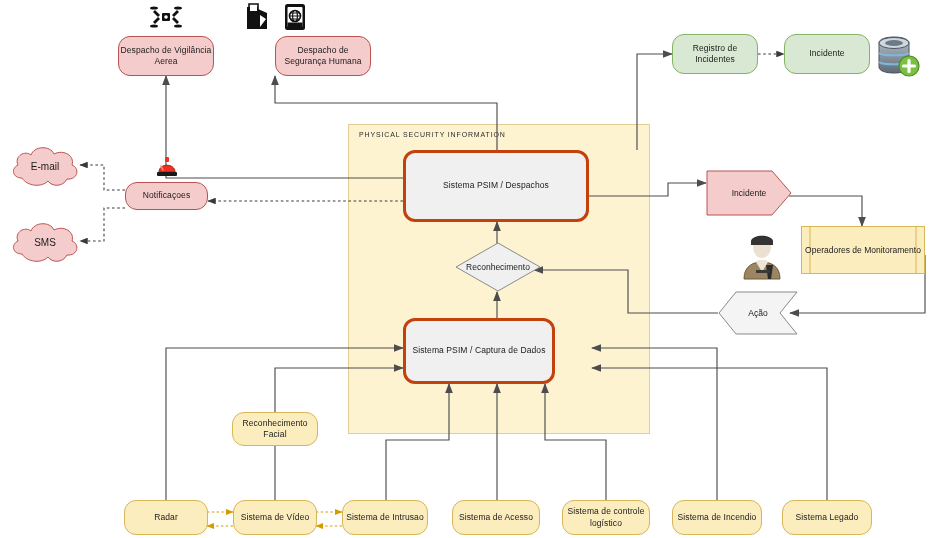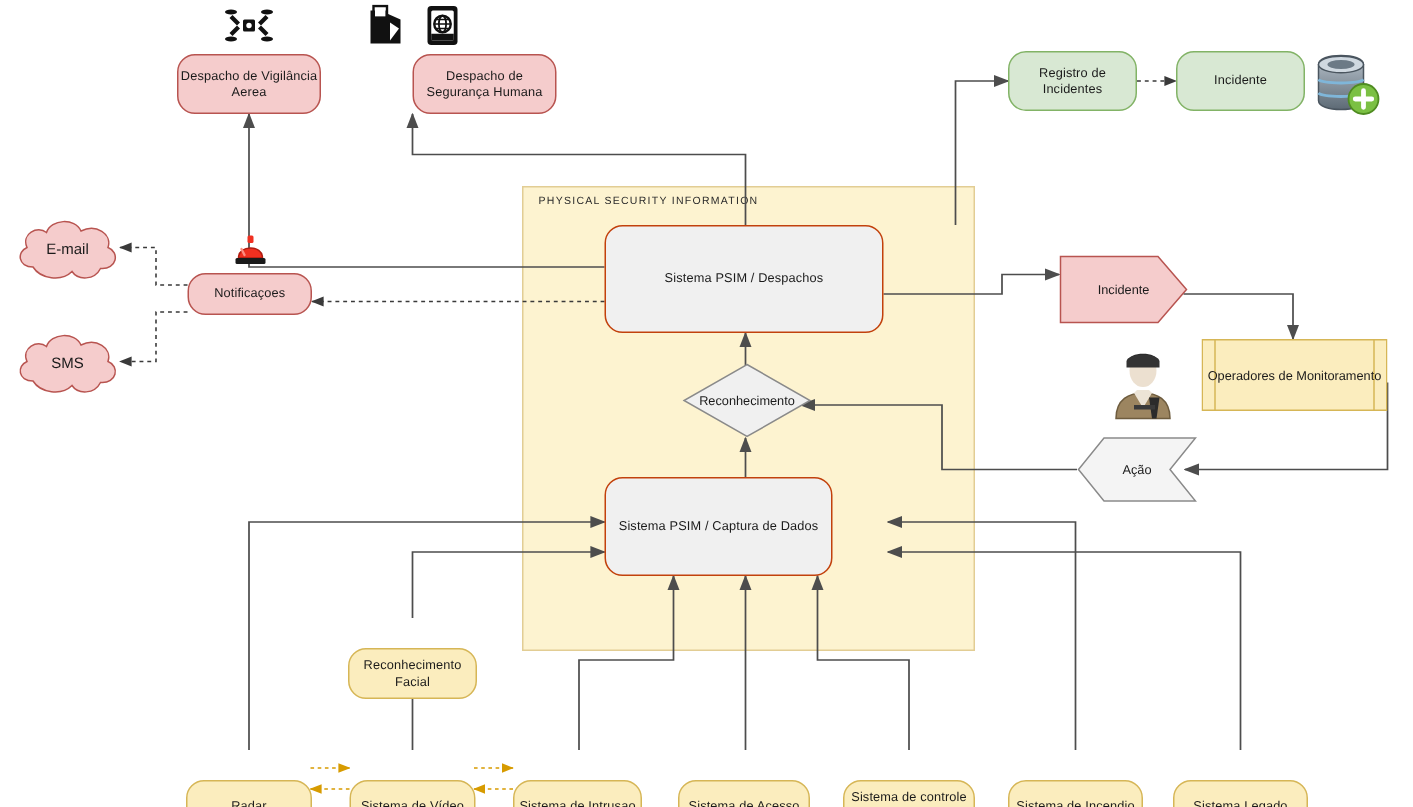--- a/index.html
+++ b/index.html
@@ -4,22 +4,22 @@
 <style>
   html,body{margin:0;padding:0;background:#ffffff;}
   body{width:942px;height:538px;overflow:hidden;
        font-family:"Liberation Sans","DejaVu Sans",sans-serif;color:#111;}
   #stage{position:relative;width:942px;height:538px;background:#fff;}
   .node{position:absolute;box-sizing:border-box;display:flex;align-items:center;
         justify-content:center;text-align:center;font-size:8.5px;line-height:1.35;
         letter-spacing:.1px;color:#1a1a1a;z-index:6;border-radius:12px;}
   .pink{background:#f5cccc;border:1px solid #b85450;}
   .green{background:#d8e8d3;border:1px solid #82b366;}
-  .yellow{background:#fbedbe;border:1px solid #d6b656;margin-top:20px;}
-  .grey{background:#f0f0f0;border:1px solid #c2410c;}
+  .yellow{background:#fbedbe;border:1px solid #d6b656;}
+  .grey{background:#f0f0f0;border:3px solid #c2410c;}
   .container-psim{position:absolute;background:#fdf3d0;border:1px solid #e2cd94;z-index:1;}
   .container-psim .ctitle{position:absolute;top:6px;left:10px;font-size:7px;
         letter-spacing:.85px;color:#2b2b2b;white-space:nowrap;}
   .cloud{position:absolute;z-index:6;display:flex;align-items:center;
          justify-content:center;font-size:10px;color:#1a1a1a;}
   .cloud svg{position:absolute;inset:0;width:100%;height:100%;}
   .cloud span{position:relative;z-index:2;}
   .shape{position:absolute;z-index:6;display:flex;align-items:center;
          justify-content:center;font-size:8.5px;color:#1a1a1a;}
   .shape svg{position:absolute;inset:0;width:100%;height:100%;}

